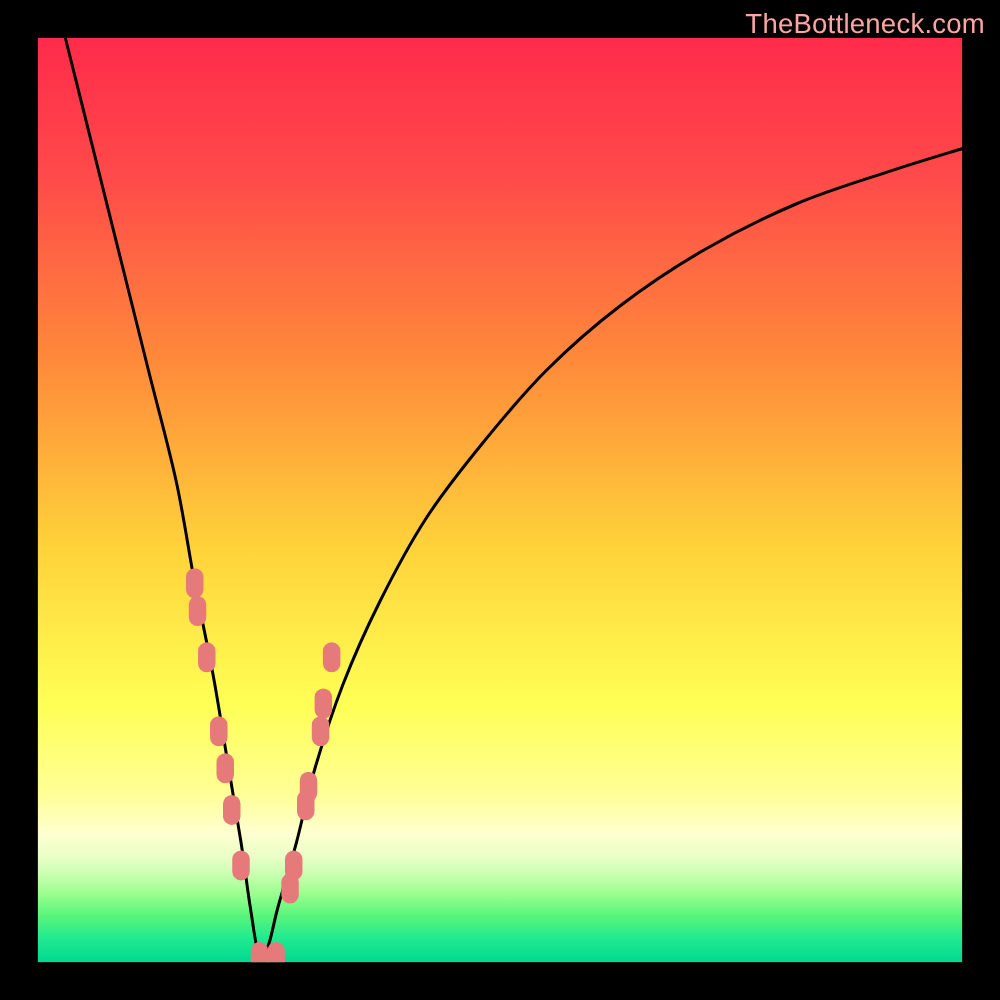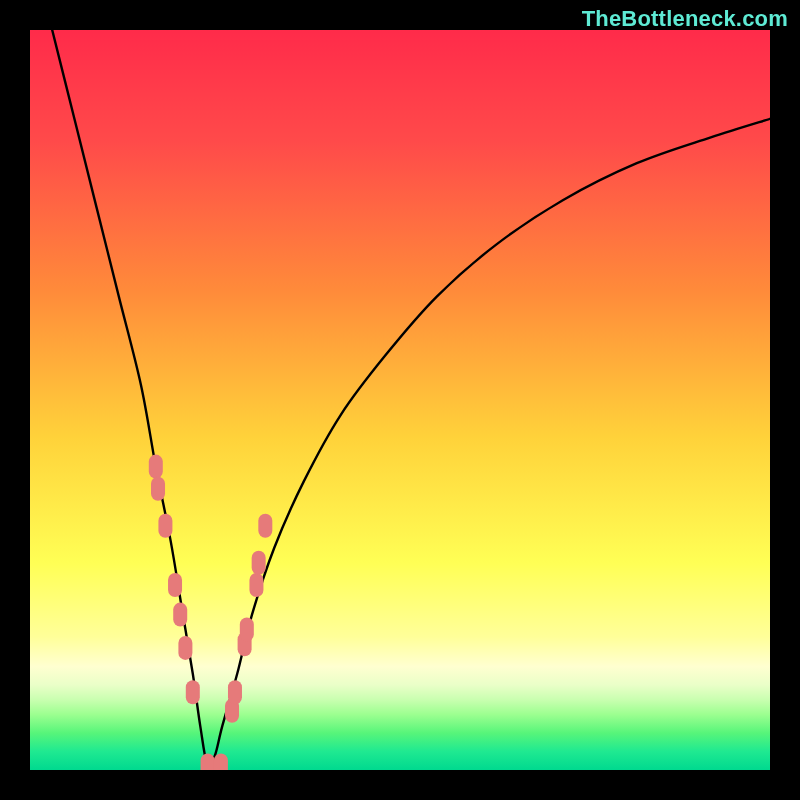--- a/index.html
+++ b/index.html
@@ -29,23 +29,23 @@
     inset: 0;
   }
   .curve, .markers {
     position: absolute;
     inset: 0;
   }
   .watermark {
     position: absolute;
     top: 6px;
     right: 12px;
-    color: #5eead4;
+    color: #fca5a5;
     font-size: 22px;
-    font-weight: 700;
+    font-weight: 400;
     letter-spacing: 0.2px;
     user-select: none;
   }
 </style>
 </head>
 <body>
 
 <div class="frame">
   <div class="plot">
 

